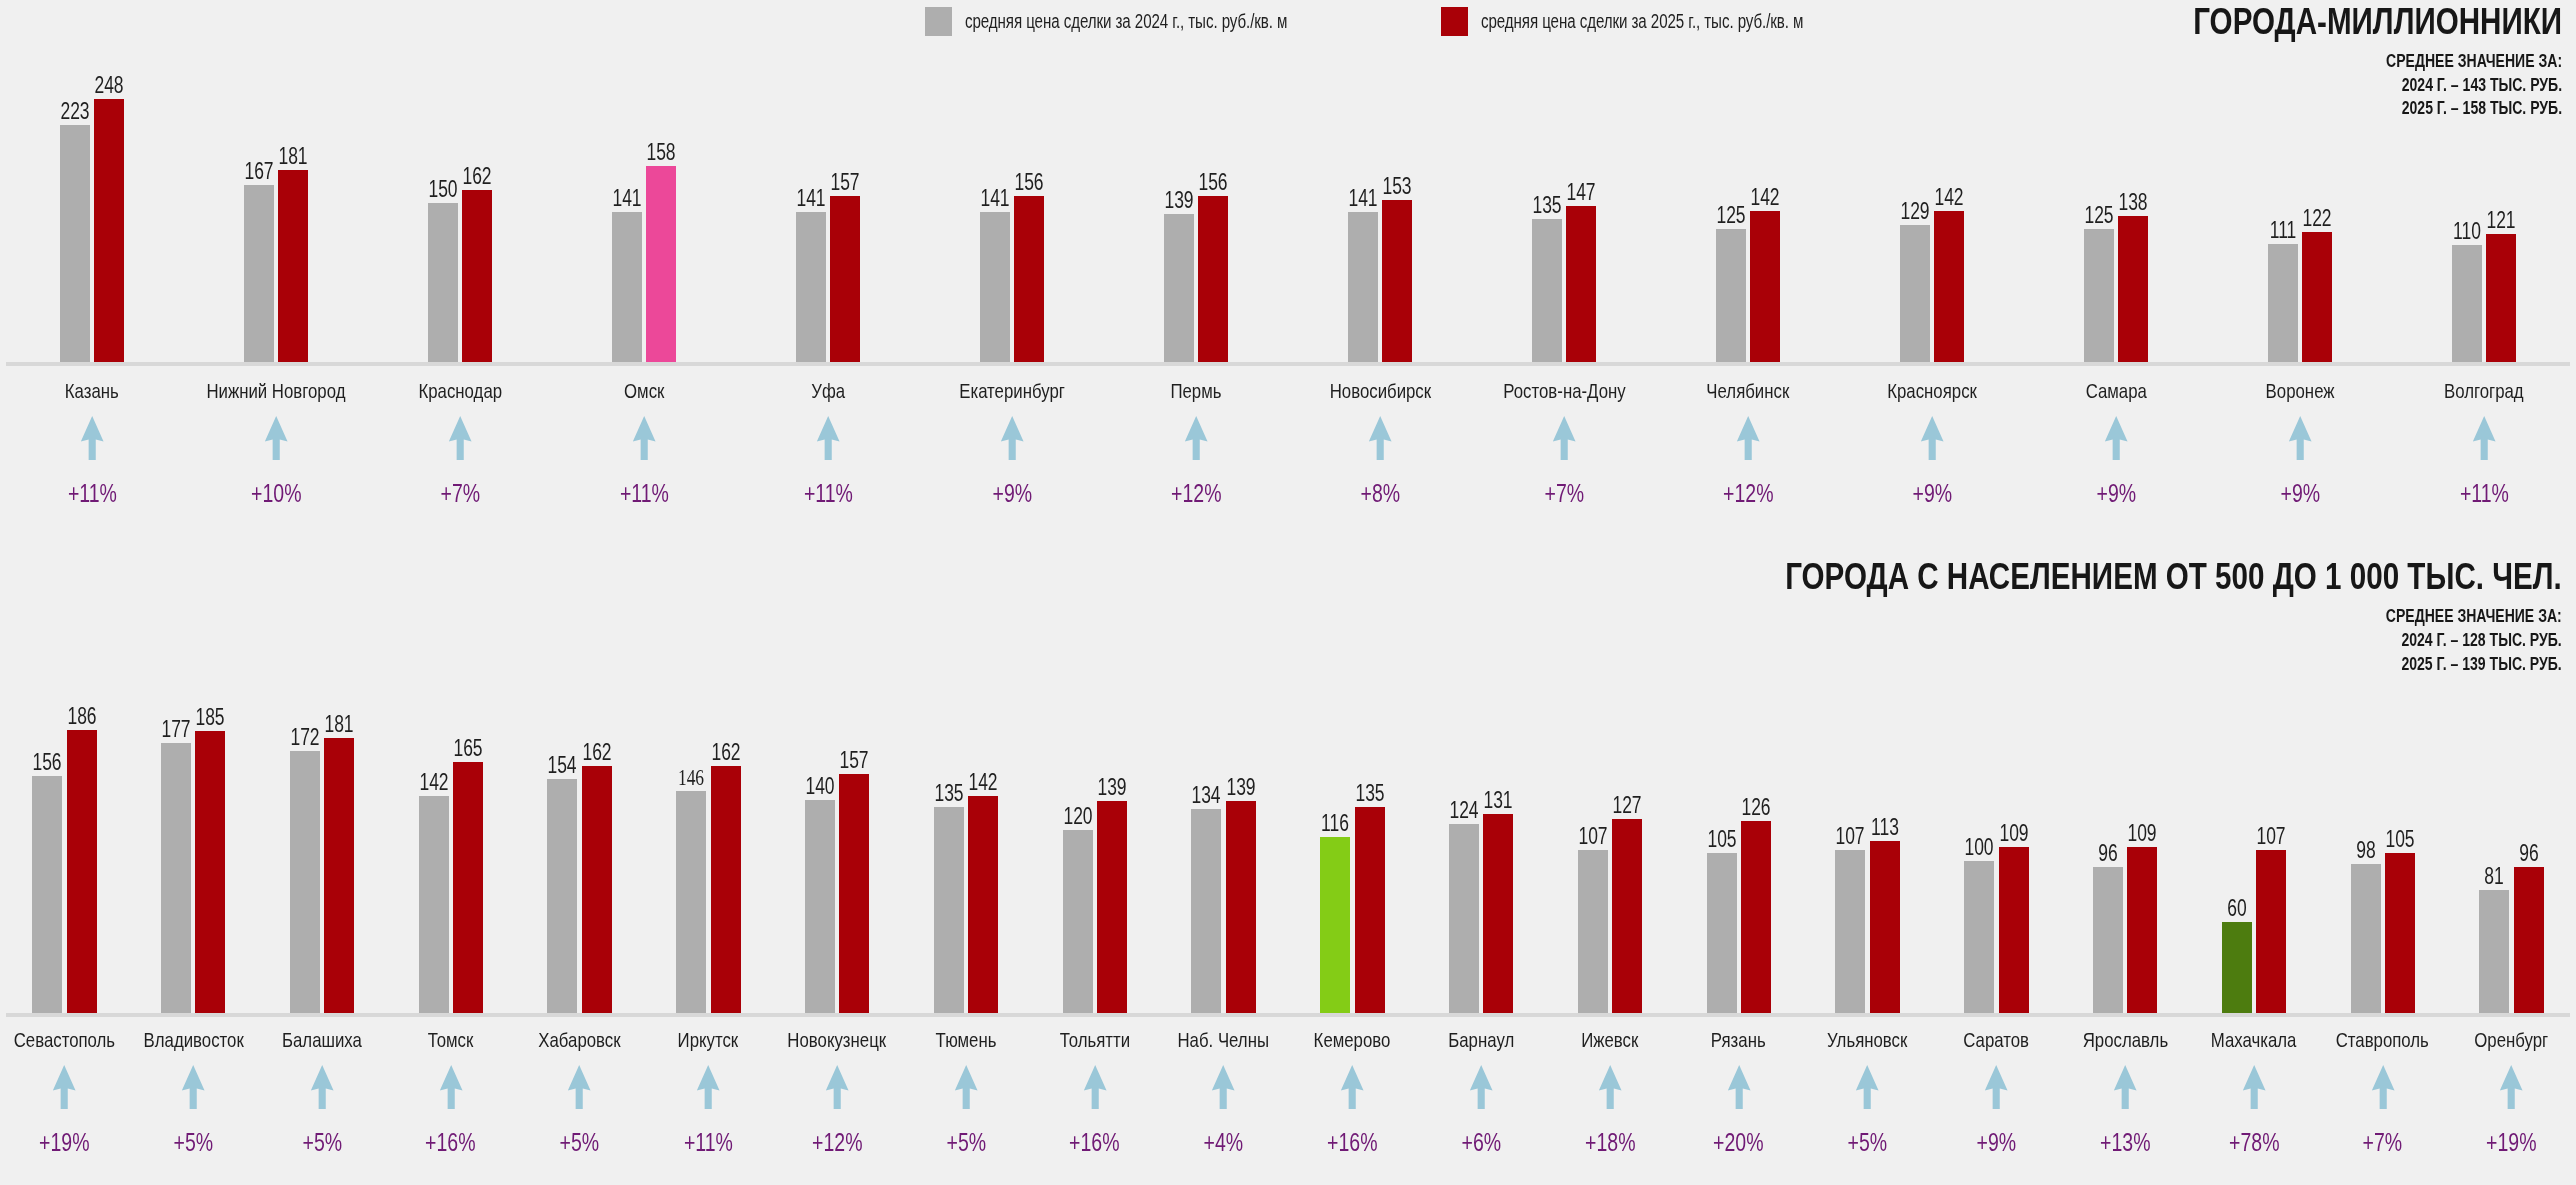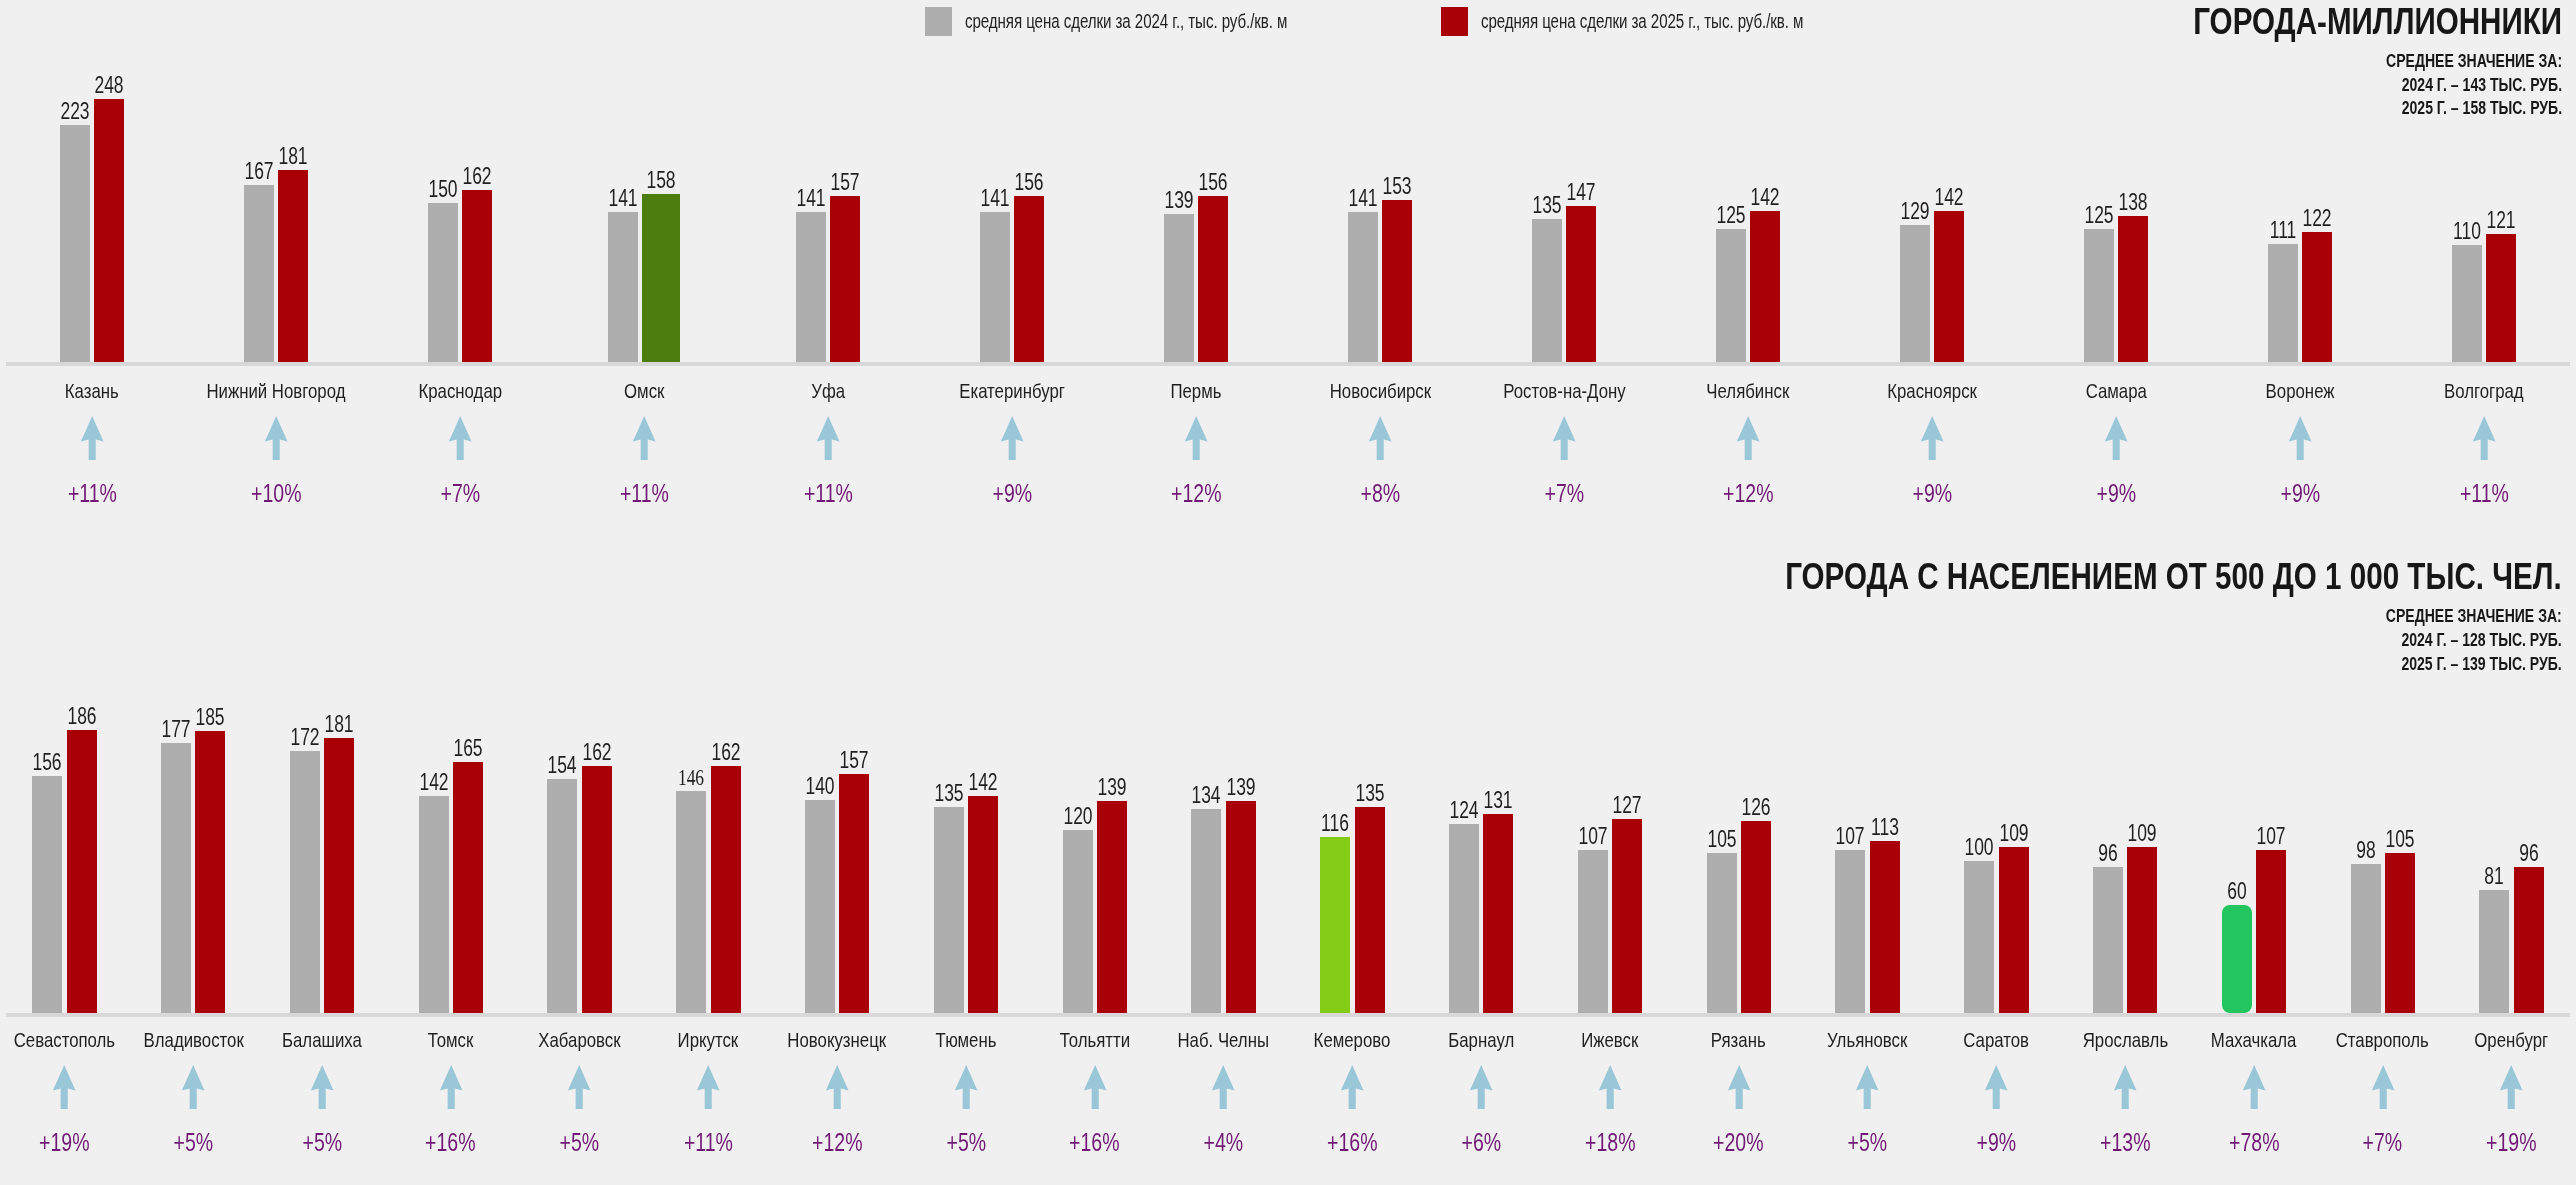--- a/index.html
+++ b/index.html
@@ -152,21 +152,21 @@
               <div class="bar red" style="height: 172px; background: rgb(169, 0, 7);">
                 <div class="val">162</div>
               </div>
             </div>
           </div>
           <div class="group">
             <div class="bar-wrap">
               <div class="bar gray" style="height: 150px; background: rgb(174, 174, 174);">
                 <div class="val">141</div>
               </div>
-              <div class="bar red" style="height: 168px; background: #4d7c0f; padding-left: 8px;">
+              <div class="bar red" style="height: 196px; background: #ec4899;">
                 <div class="val">158</div>
               </div>
             </div>
           </div>
           <div class="group">
             <div class="bar-wrap">
               <div class="bar gray" style="height: 150px; background: rgb(174, 174, 174);">
                 <div class="val">141</div>
               </div>
               <div class="bar red" style="height: 166px; background: rgb(169, 0, 7);">
@@ -548,21 +548,21 @@
               <div class="bar gray" style="height: 146px; background: rgb(174, 174, 174);">
                 <div class="val">96</div>
               </div>
               <div class="bar red" style="height: 166px; background: rgb(169, 0, 7);">
                 <div class="val">109</div>
               </div>
             </div>
           </div>
           <div class="group">
             <div class="bar-wrap">
-              <div class="bar gray" style="height: 108px; background: #22c55e; border-radius: 8px;">
+              <div class="bar gray" style="height: 91px; background: #4d7c0f;">
                 <div class="val">60</div>
               </div>
               <div class="bar red" style="height: 163px; background: rgb(169, 0, 7);">
                 <div class="val">107</div>
               </div>
             </div>
           </div>
           <div class="group">
             <div class="bar-wrap">
               <div class="bar gray" style="height: 149px; background: rgb(174, 174, 174); text-align: center;">

